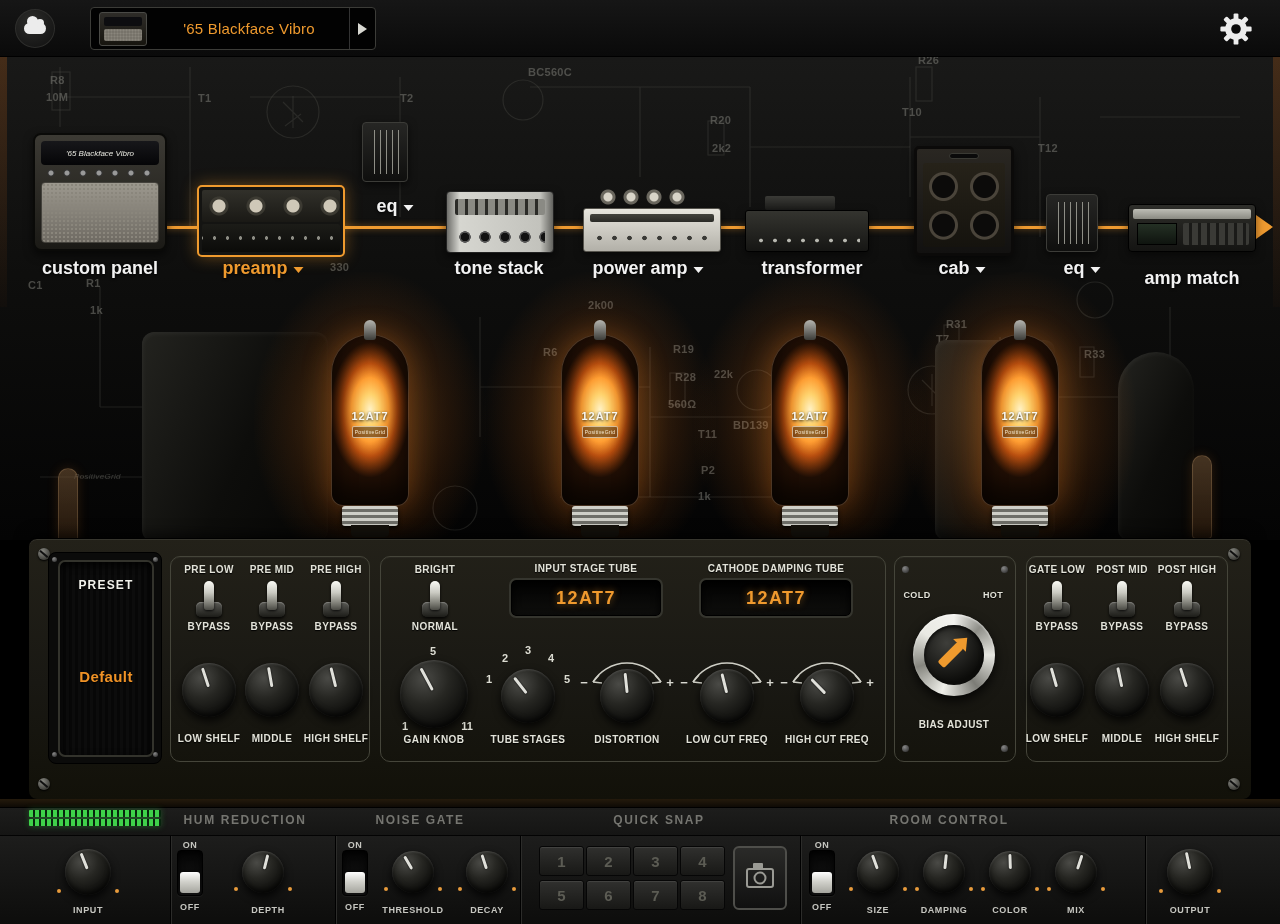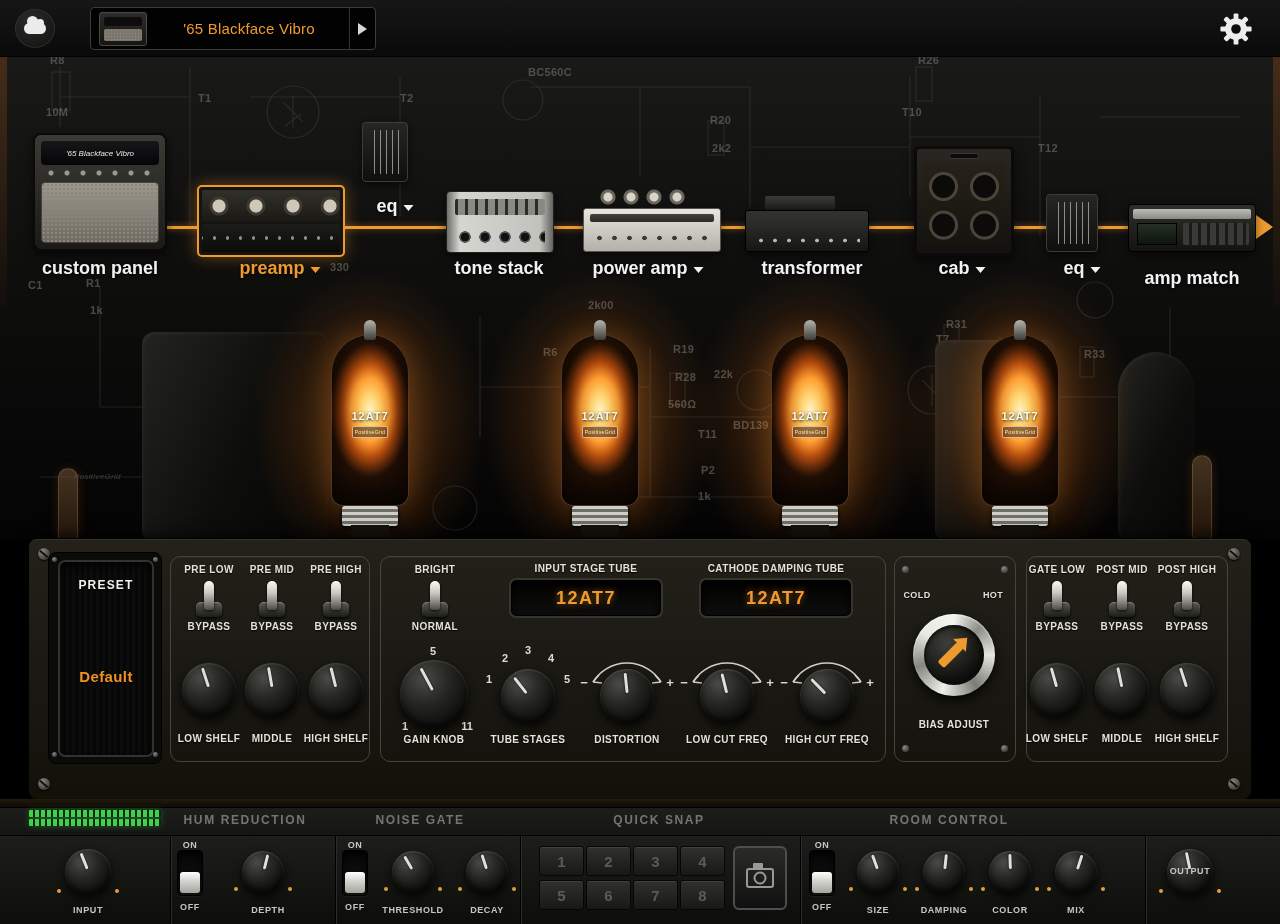--- a/index.html
+++ b/index.html
@@ -163,22 +163,22 @@
       <circle cx="523" cy="43" r="20"></circle>
       <circle cx="932" cy="333" r="24"></circle>
       <circle cx="455" cy="451" r="22"></circle>
       <circle cx="757" cy="333" r="20"></circle>
       <circle cx="1095" cy="243" r="18"></circle>
       <path d="M283 45 l20 20 M293 39 v32 M285 69 l16 -12"></path>
       <path d="M922 323 l20 20 M932 317 v32"></path>
     </g>
   </svg>
 
-  <span class="schlab" style="left:50px;top:54px">R8</span>
-  <span class="schlab" style="left:46px;top:106px">10M</span>
+  <span class="schlab" style="left:50px;top:74px">R8</span>
+  <span class="schlab" style="left:46px;top:91px">10M</span>
   <span class="schlab" style="left:198px;top:92px">T1</span>
   <span class="schlab" style="left:400px;top:92px">T2</span>
   <span class="schlab" style="left:528px;top:66px">BC560C</span>
   <span class="schlab" style="left:710px;top:114px">R20</span>
   <span class="schlab" style="left:712px;top:142px">2k2</span>
   <span class="schlab" style="left:918px;top:54px">R26</span>
   <span class="schlab" style="left:902px;top:106px">T10</span>
   <span class="schlab" style="left:1038px;top:142px">T12</span>
   <span class="schlab" style="left:946px;top:318px">R31</span>
   <span class="schlab" style="left:938px;top:344px">150Ω</span>
@@ -242,21 +242,21 @@
   </div>
   <div class="mod ammod" style="left:1128px;top:204px;width:128px;height:48px">
     <i class="am-top"></i>
       <i class="am-screen"></i>
       <i class="am-btns"></i>
   </div>
 
   <div class="cl" style="left:100px;top:258px">
       <span>custom panel</span>
     </div>
-  <div class="cl active" style="left:280px;top:258px">
+  <div class="cl active" style="left:263px;top:258px">
       <span>preamp</span>
       <i class="caret"></i>
     </div>
   <div class="cl" style="left:395px;top:196px">
       <span>eq</span>
       <i class="caret"></i>
     </div>
   <div class="cl" style="left:499px;top:258px">
       <span>tone stack</span>
     </div>
@@ -572,15 +572,15 @@
     </div>
   <span class="bl bz" style="left:1010px;top:905px">COLOR</span>
   <div class="knob dots bz" style="left:1076px;top:872px;width:42px;height:42px">
       <i class="ptr" style="--r:18deg"></i>
     </div>
   <span class="bl bz" style="left:1076px;top:905px">MIX</span>
 
   <div class="knob dots bz" style="left:1190px;top:872px;width:46px;height:46px">
       <i class="ptr" style="--r:-12deg"></i>
     </div>
-  <span class="bl bz" style="left:1190px;top:866px">OUTPUT</span>
+  <span class="bl bz" style="left:1190px;top:905px">OUTPUT</span>
 
 </div>
 
 </body></html>

